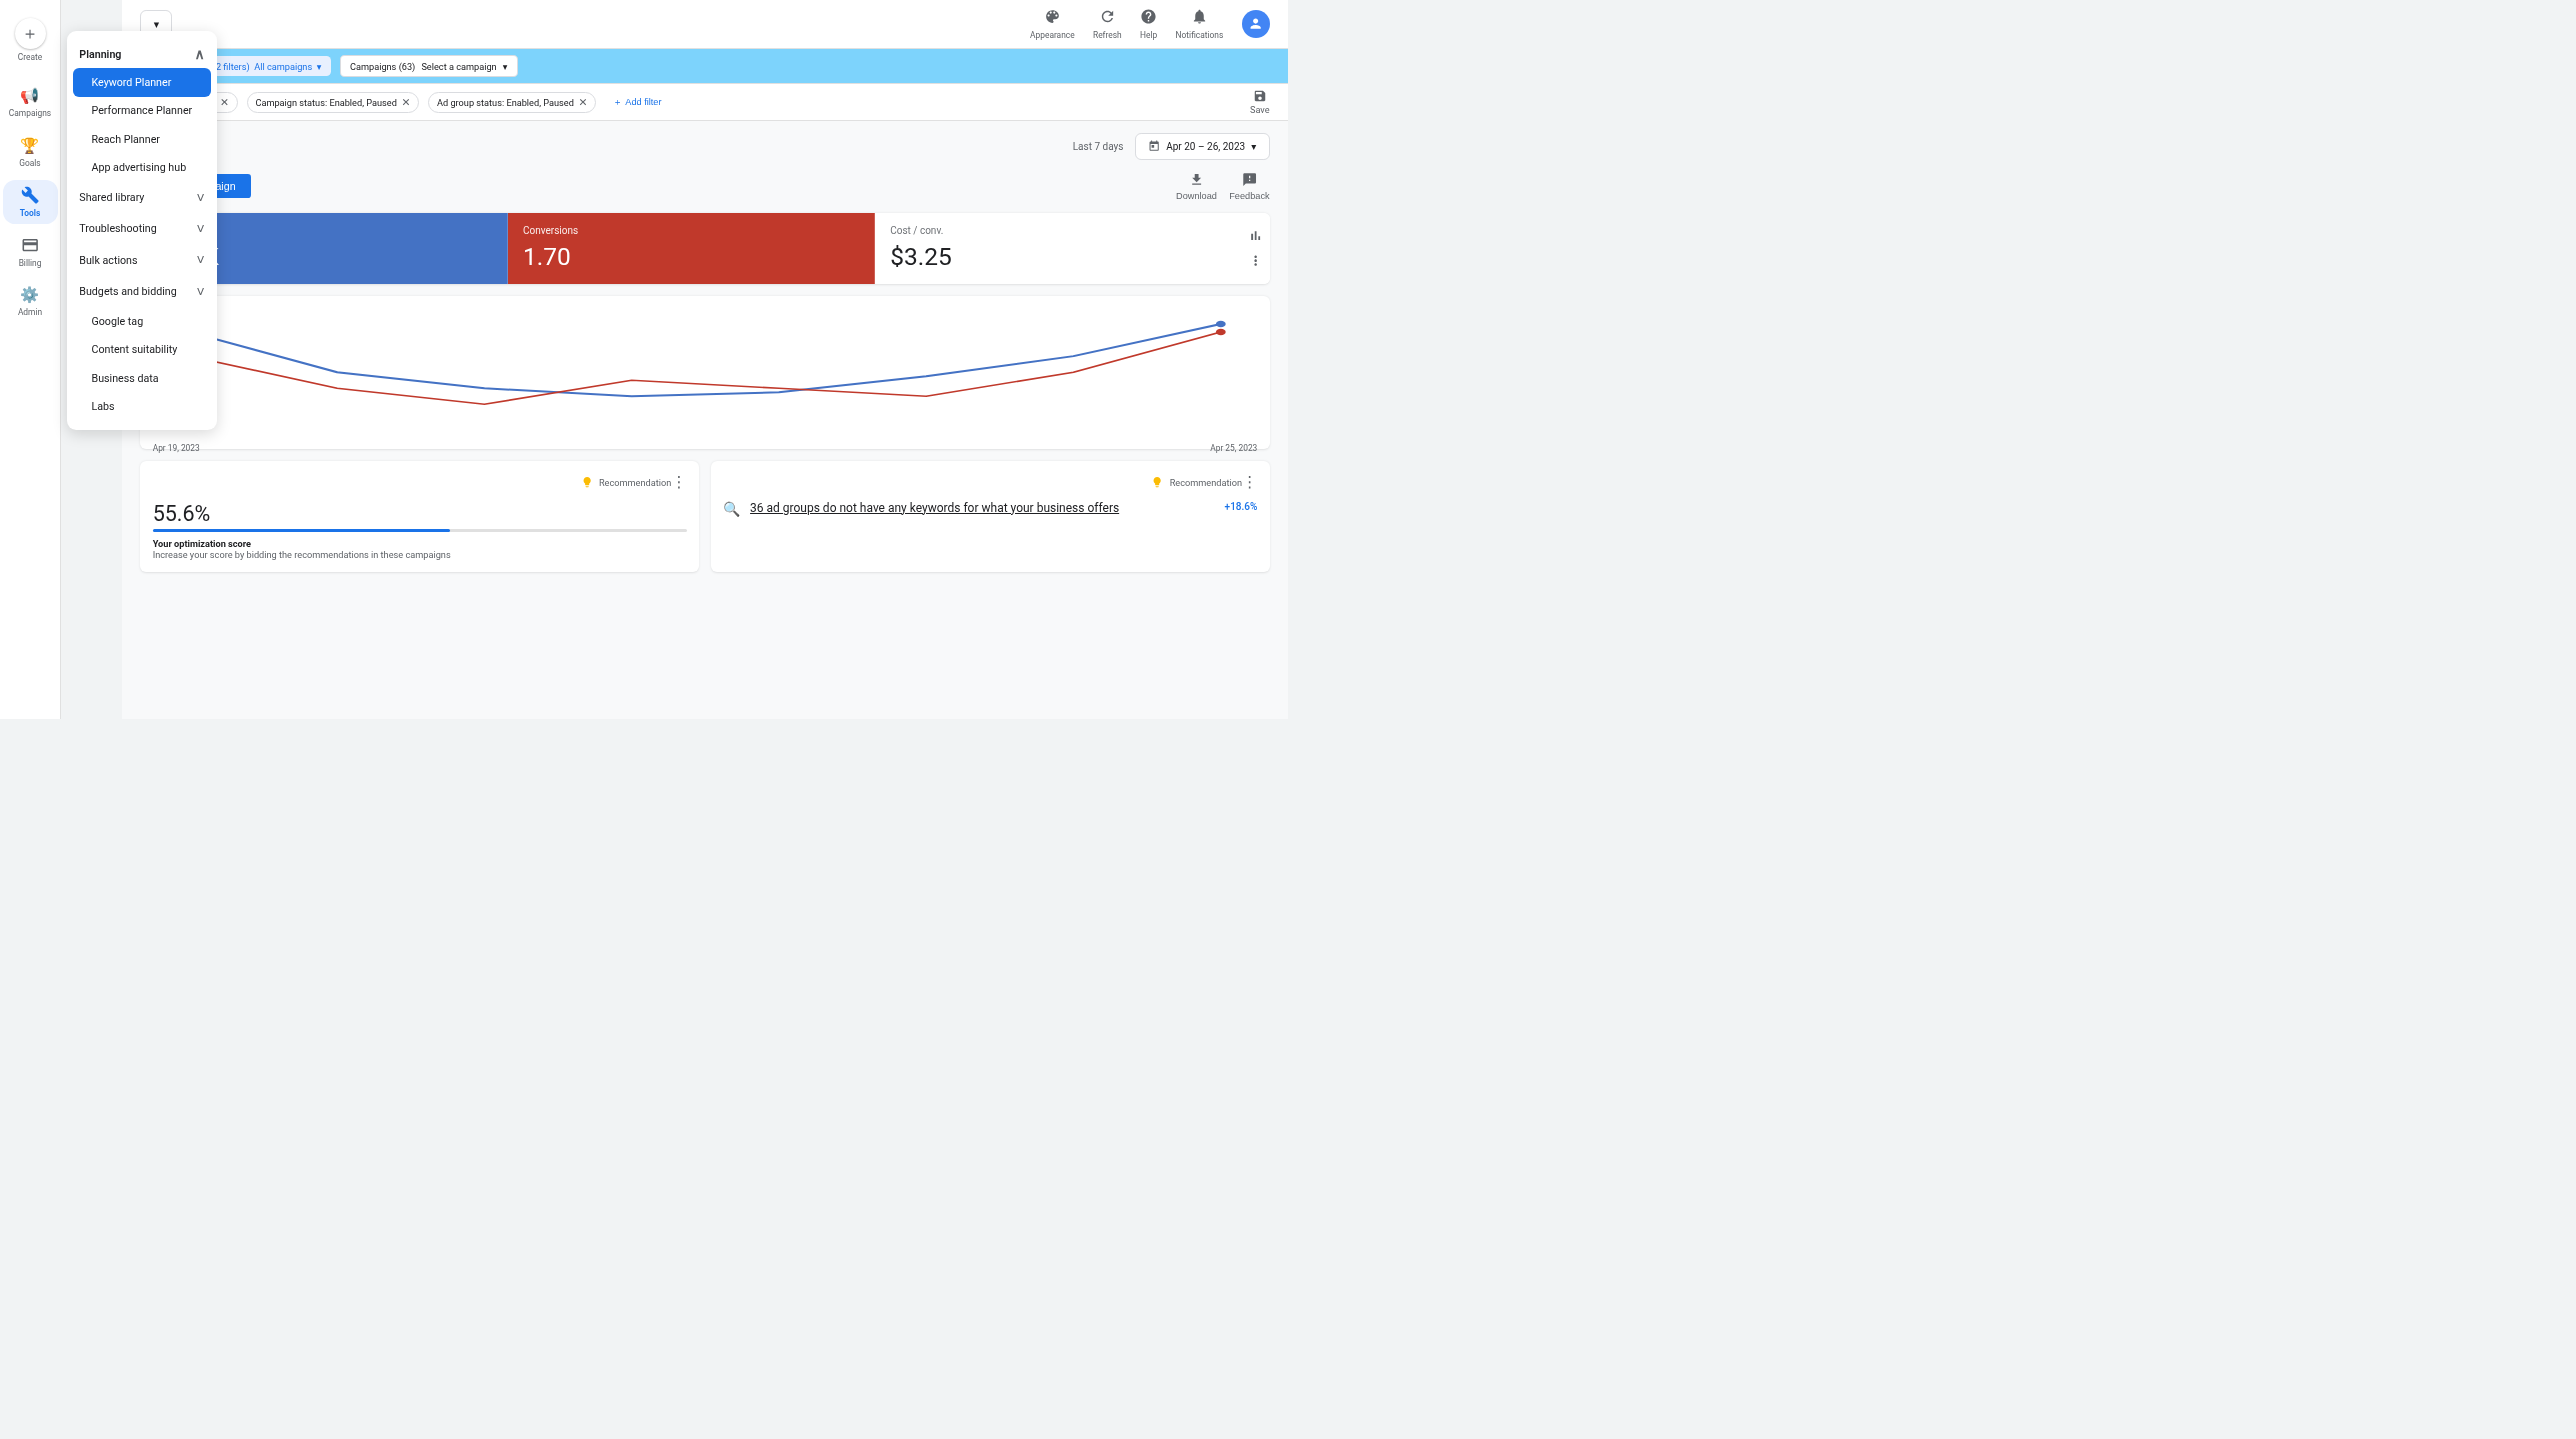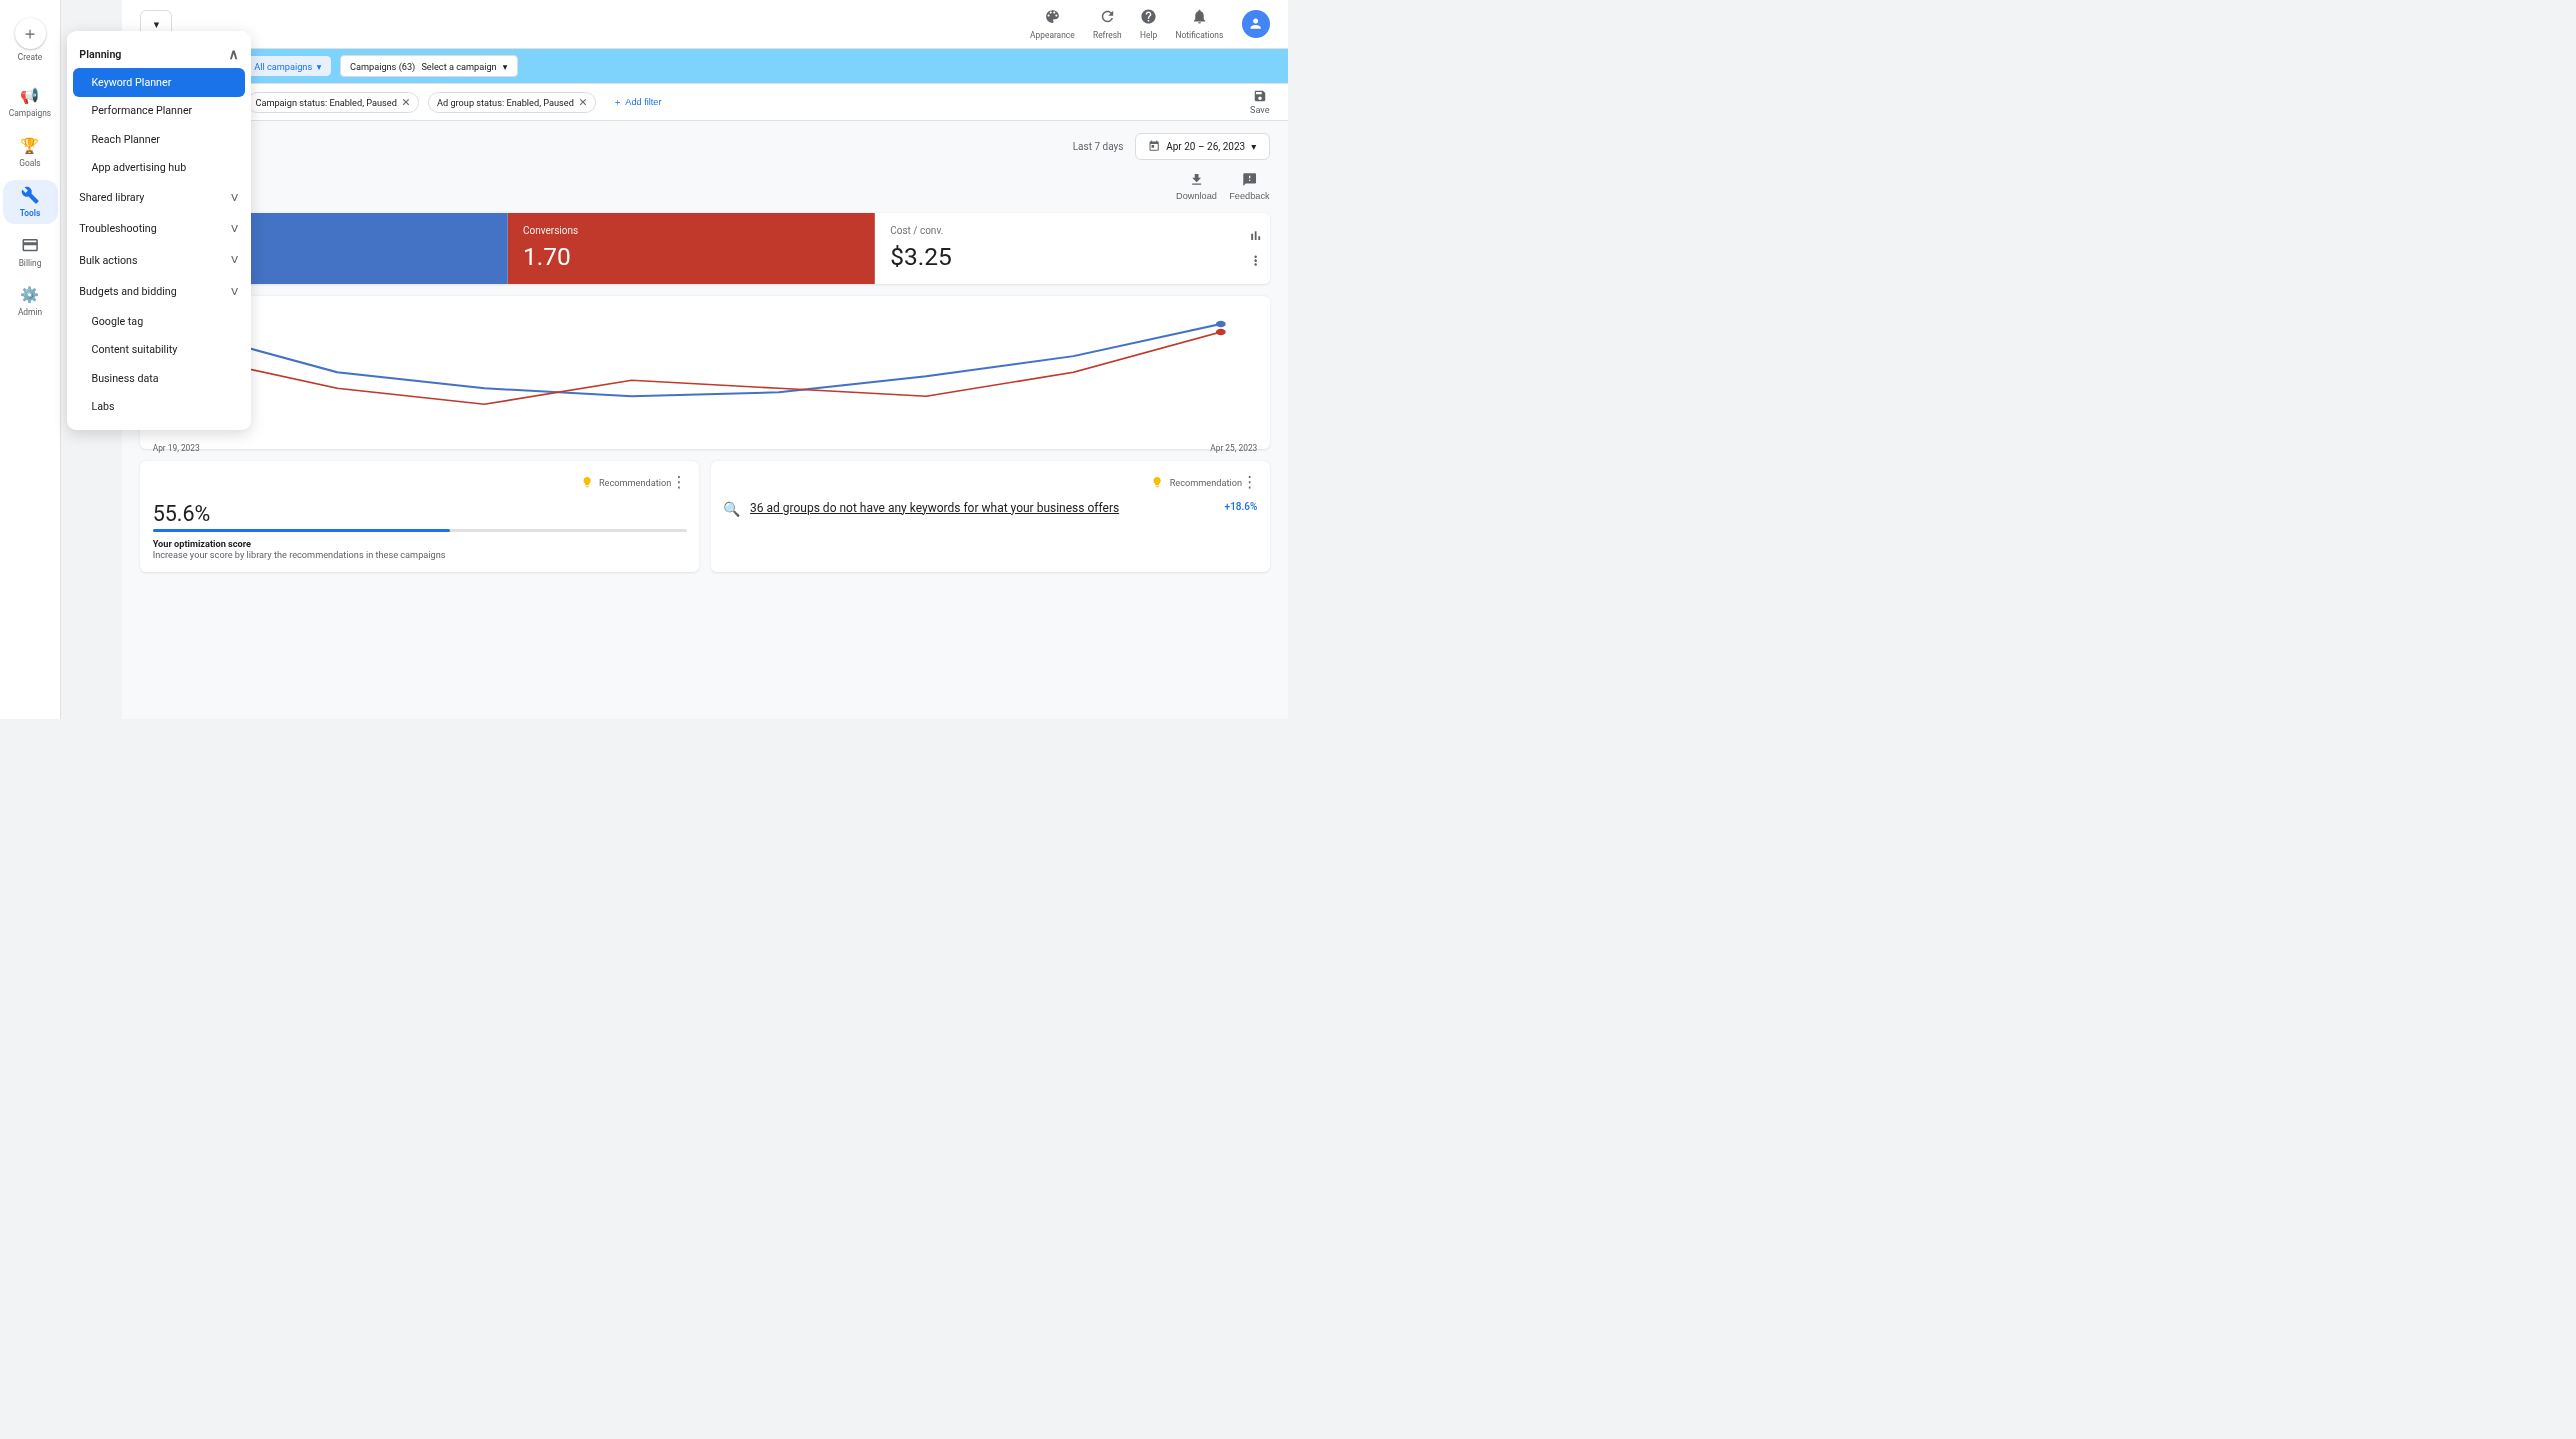--- a/index.html
+++ b/index.html
@@ -98,21 +98,21 @@
       color: #5f6368;
     }
 
     .create-label {
       font-size: 8.4px;
       color: #5f6368;
     }
 
     
     .flyout-panel {
-      width: 184px;
+      width: 150px;
       background: #fff;
       border-radius: 9.2px;
       box-shadow: 0 3.1px 15.3px rgba(0,0,0,0.15);
       position: absolute;
       left: 67px;
       top: 31px;
       z-index: 20;
       padding: 9.2px 0;
       max-height: 659px;
       overflow-y: auto;
@@ -845,21 +845,21 @@
             </div>
             <span class="rec-more">⋮</span>
           </div>
           <div class="rec-score">55.6%</div>
           <div class="rec-progress">
             <div class="rec-progress-fill" style="width:55.6%"></div>
           </div>
           <div class="rec-description">
             <strong>Your optimization score</strong>
             <br>
-            <span>Increase your score by library the recommendations in these campaigns</span>
+            <span>Increase your score by bidding the recommendations in these campaigns</span>
           </div>
         </div>
 
         <div class="recommendation-card">
           <div class="rec-header">
             <div class="rec-title-area">
               <svg width="12.3" height="12.3" viewBox="0 0 24 24" fill="#fbbc04">
                 <path d="M9 21c0 .55.45 1 1 1h4c.55 0 1-.45 1-1v-1H9v1zm3-19C8.14 2 5 5.14 5 9c0 2.38 1.19 4.47 3 5.74V17c0 .55.45 1 1 1h6c.55 0 1-.45 1-1v-2.26c1.81-1.27 3-3.36 3-5.74 0-3.86-3.14-7-7-7z"></path>
               </svg>
               <span>Recommendation</span>

